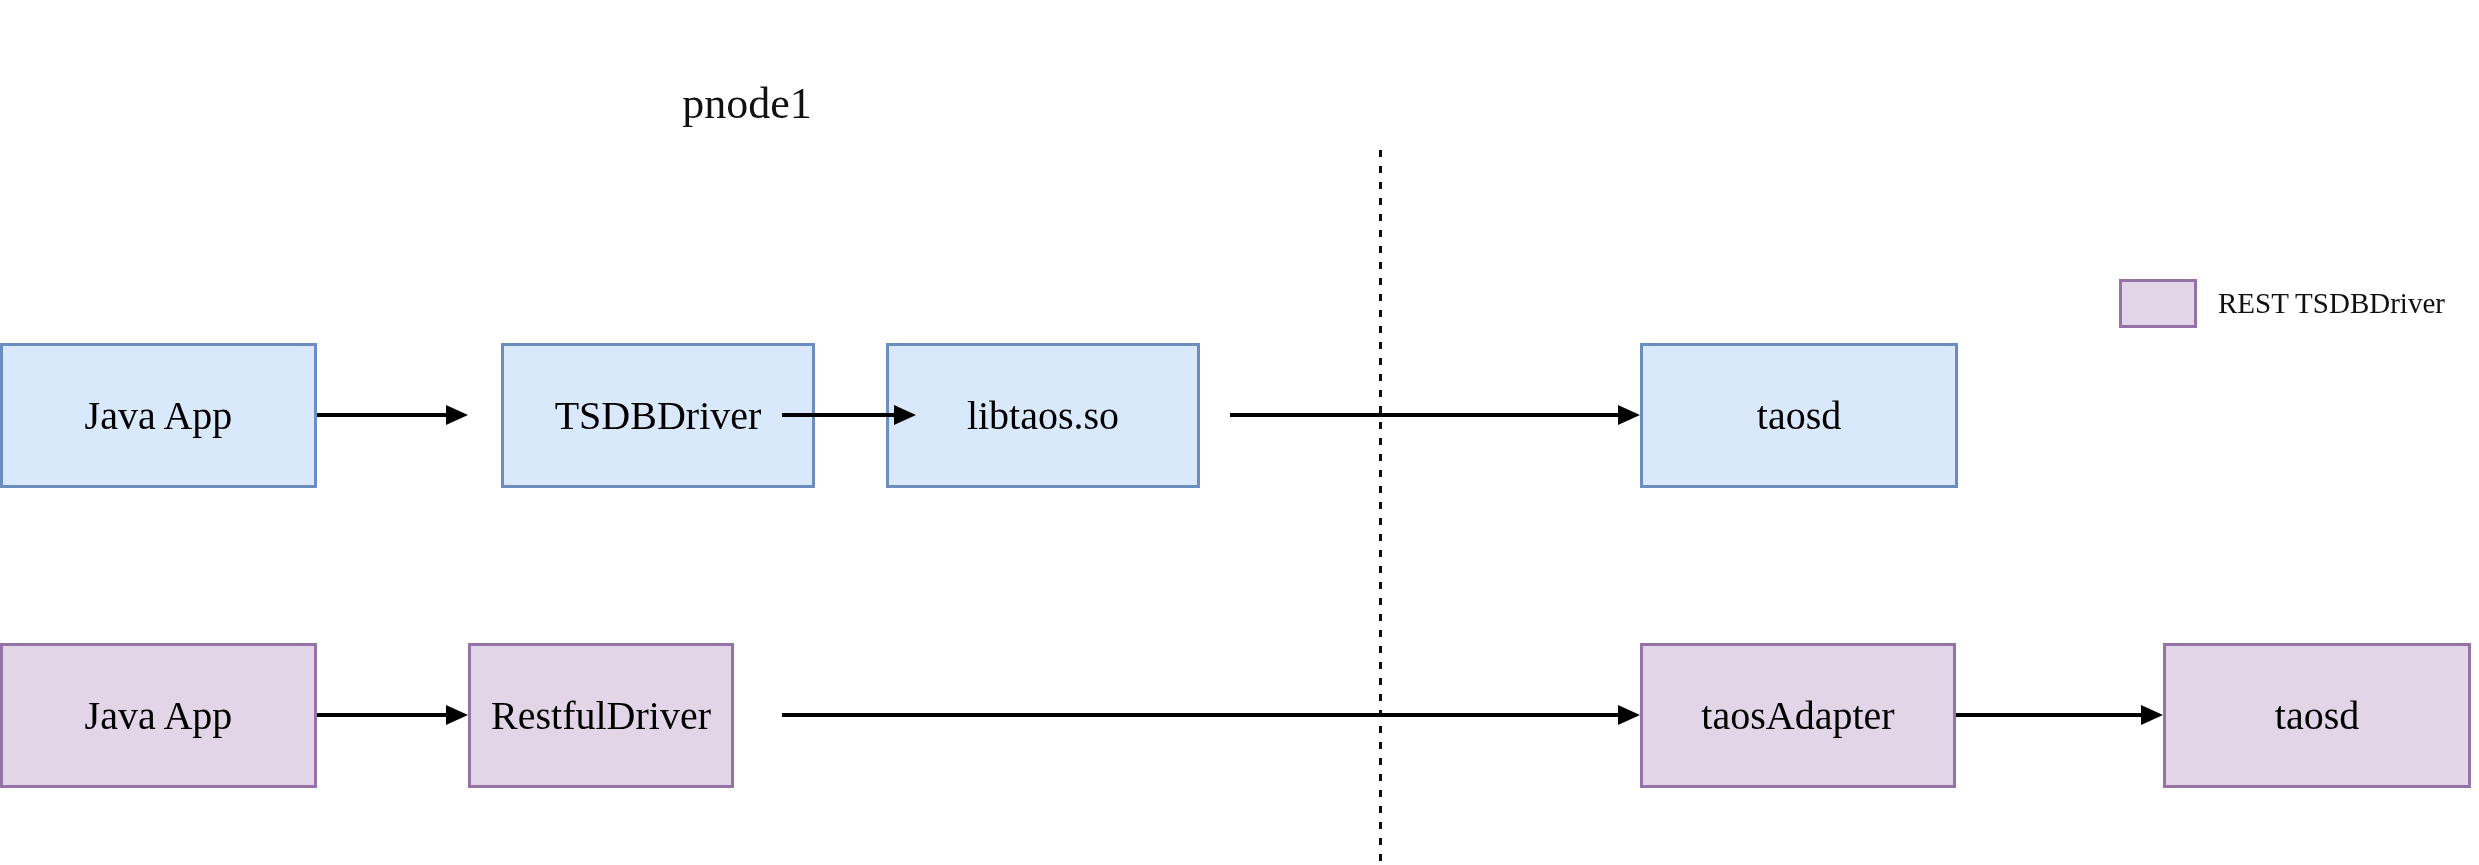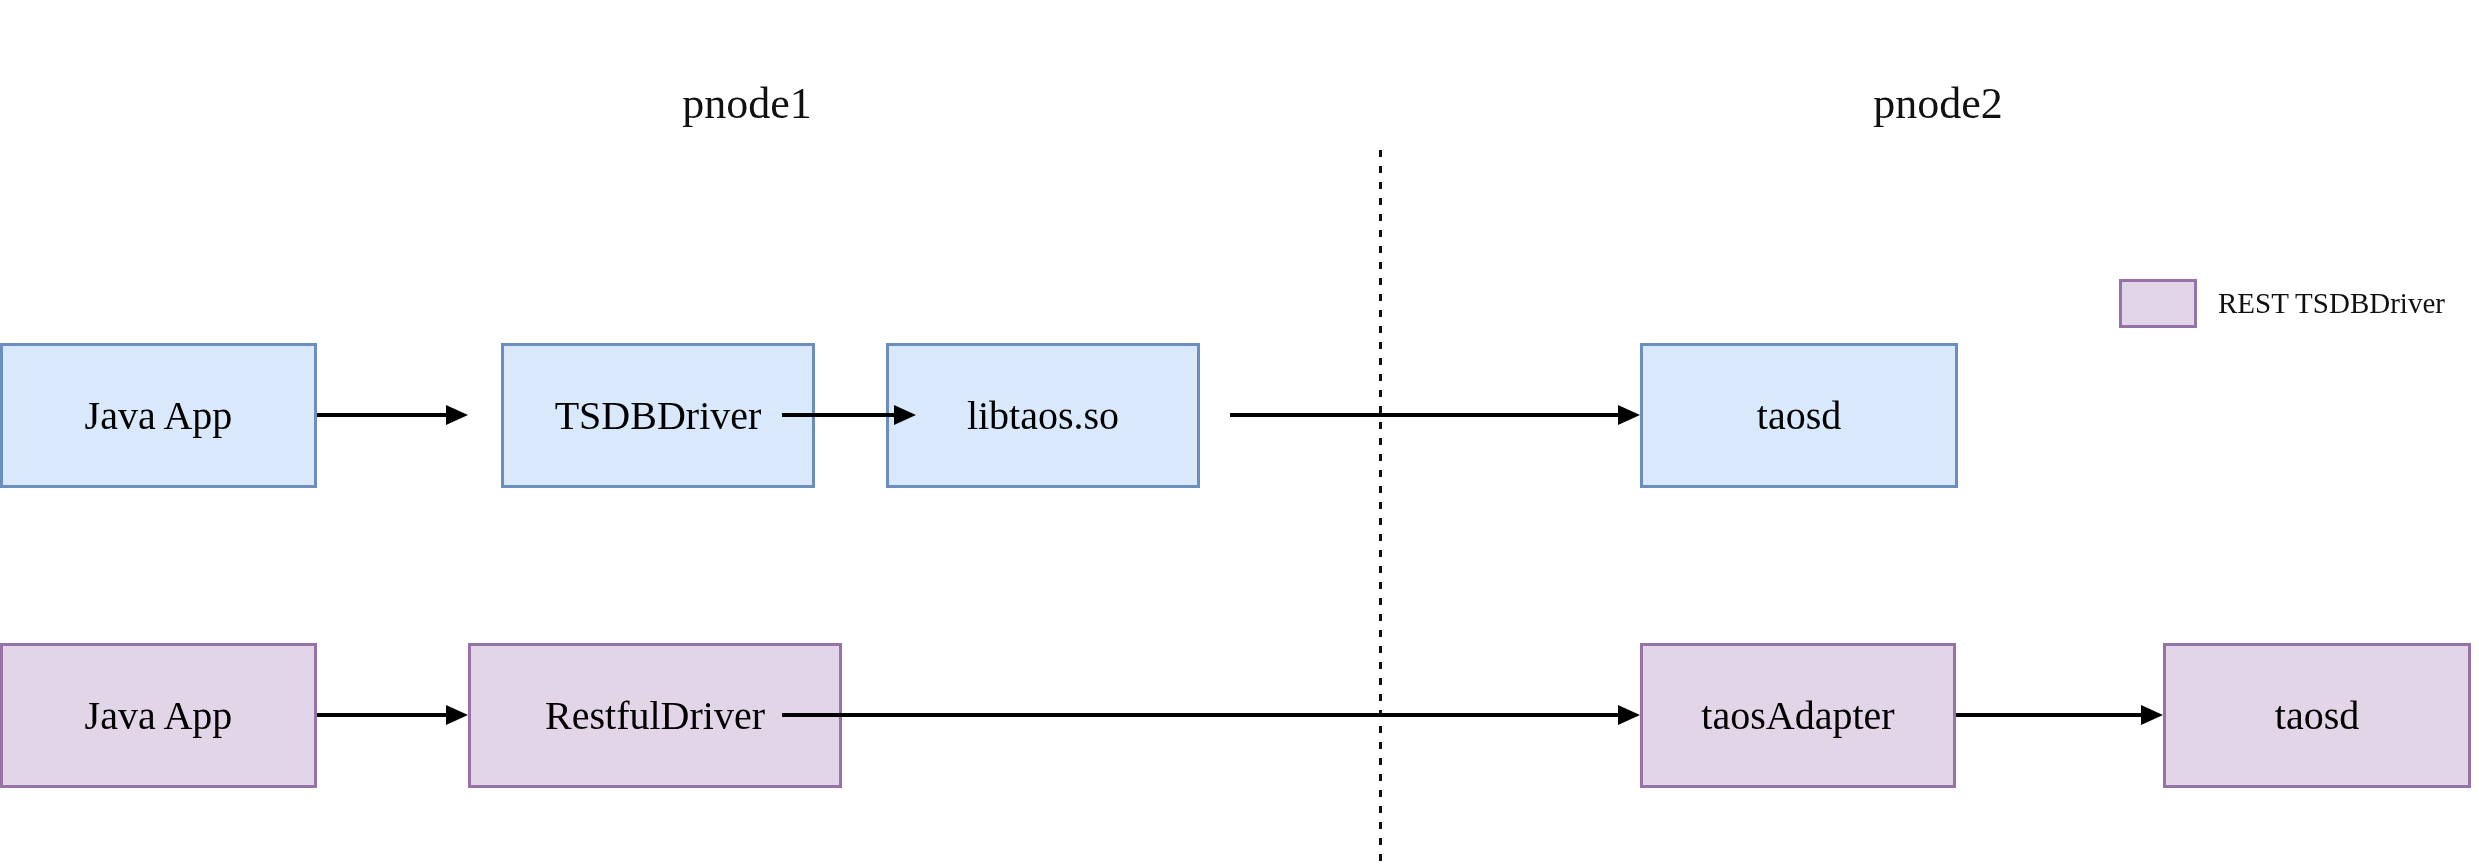--- a/index.html
+++ b/index.html
@@ -102,41 +102,40 @@
     white-space: nowrap;
     color: #111111;
   }
 </style>
 </head>
 <body>
 
 <div class="canvas">
 
   <div class="section-title title-pnode1">pnode1</div>
-  <div class="section-title title-pnode2">pnode2</div>
 
   <div class="network-divider"></div>
 
   <div class="node native row-top" style="left:0px; width:317px;">
     <span>Java App</span>
   </div>
   <div class="node native row-top" style="left:468px; width:314px;margin-left:33px;">
     <span>TSDBDriver</span>
   </div>
   <div class="node native row-top" style="left:886px; width:314px;">
     <span>libtaos.so</span>
   </div>
   <div class="node native row-top" style="left:1640px; width:318px;">
     <span>taosd</span>
   </div>
 
   <div class="node rest row-bottom" style="left:0px; width:317px;">
     <span>Java App</span>
   </div>
-  <div class="node rest row-bottom" style="left:468px; width:374px;">
+  <div class="node rest row-bottom" style="left:468px; width:266px;">
     <span>RestfulDriver</span>
   </div>
   <div class="node rest row-bottom" style="left:1640px; width:316px;">
     <span>taosAdapter</span>
   </div>
   <div class="node rest row-bottom" style="left:2163px; width:308px;">
     <span>taosd</span>
   </div>
 
   <div class="arrow arrow-row-top" style="left:317px; width:151px;">

